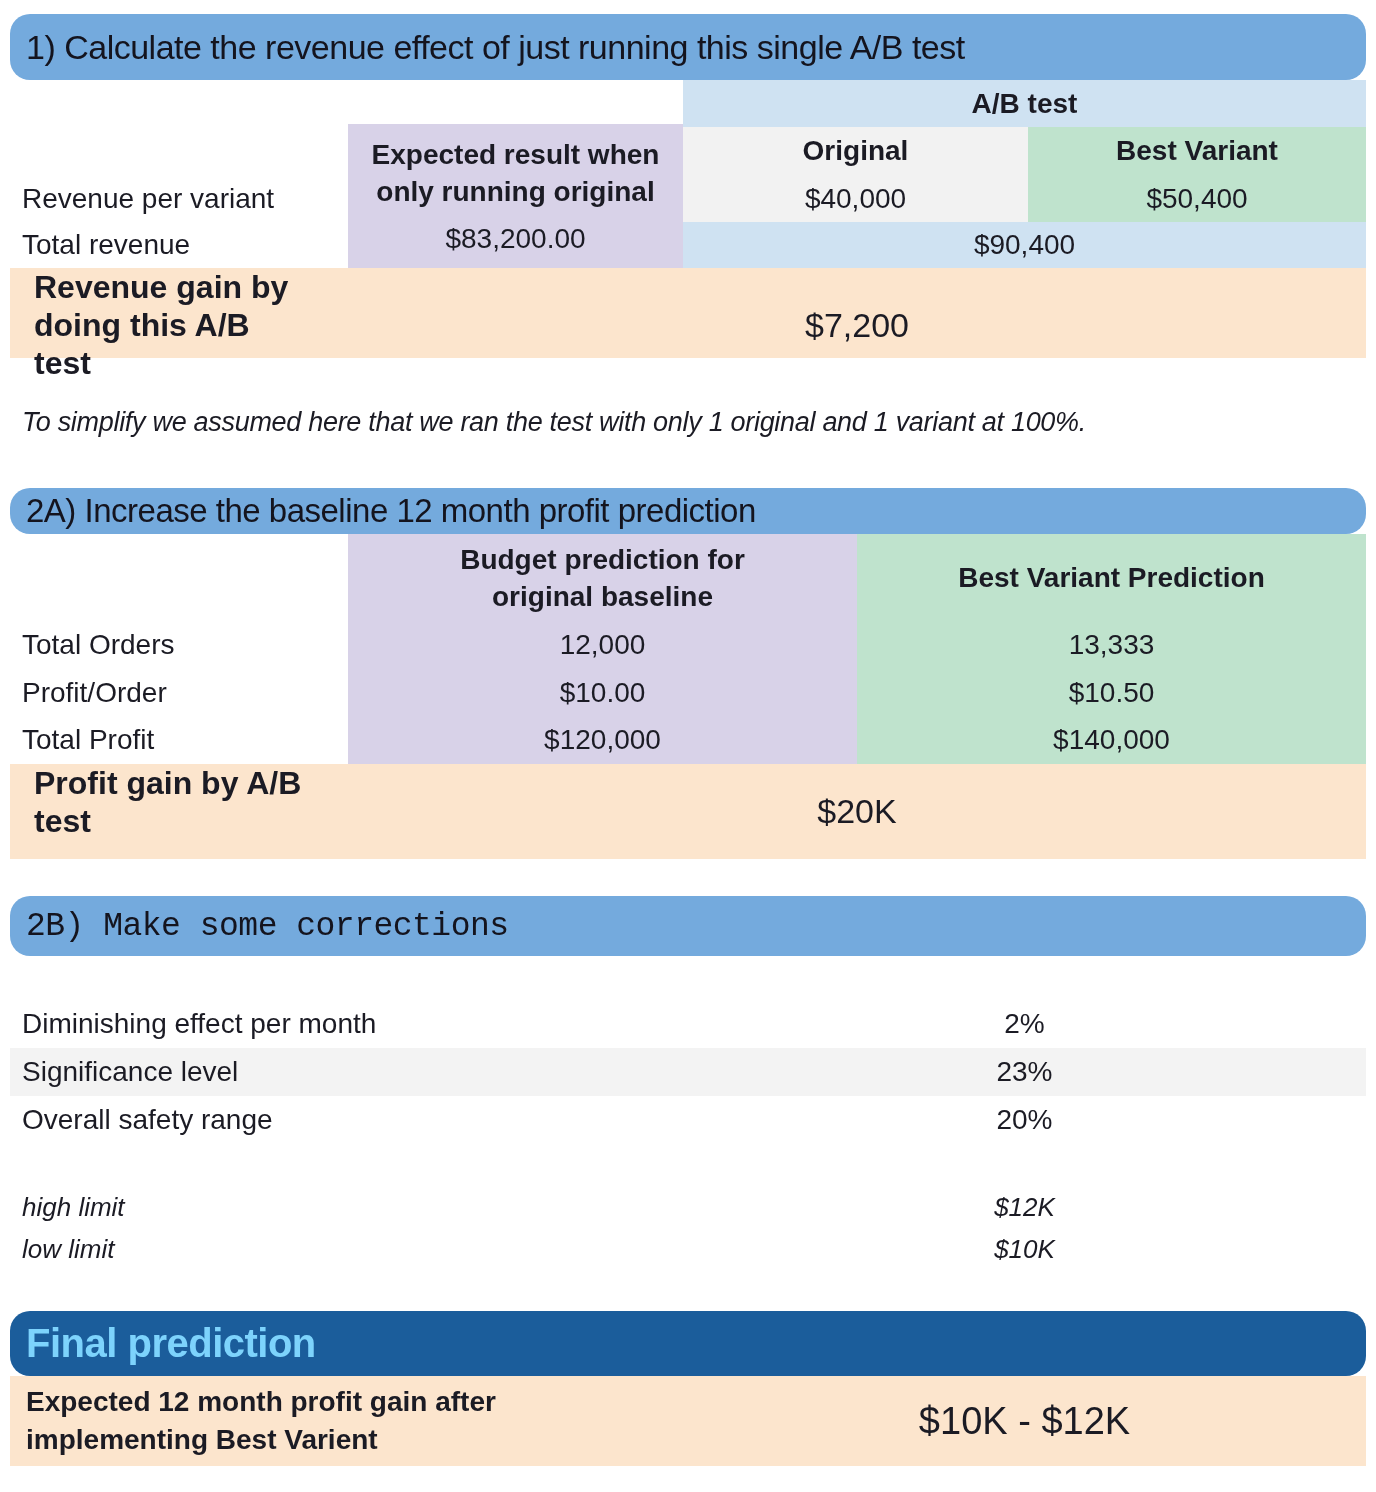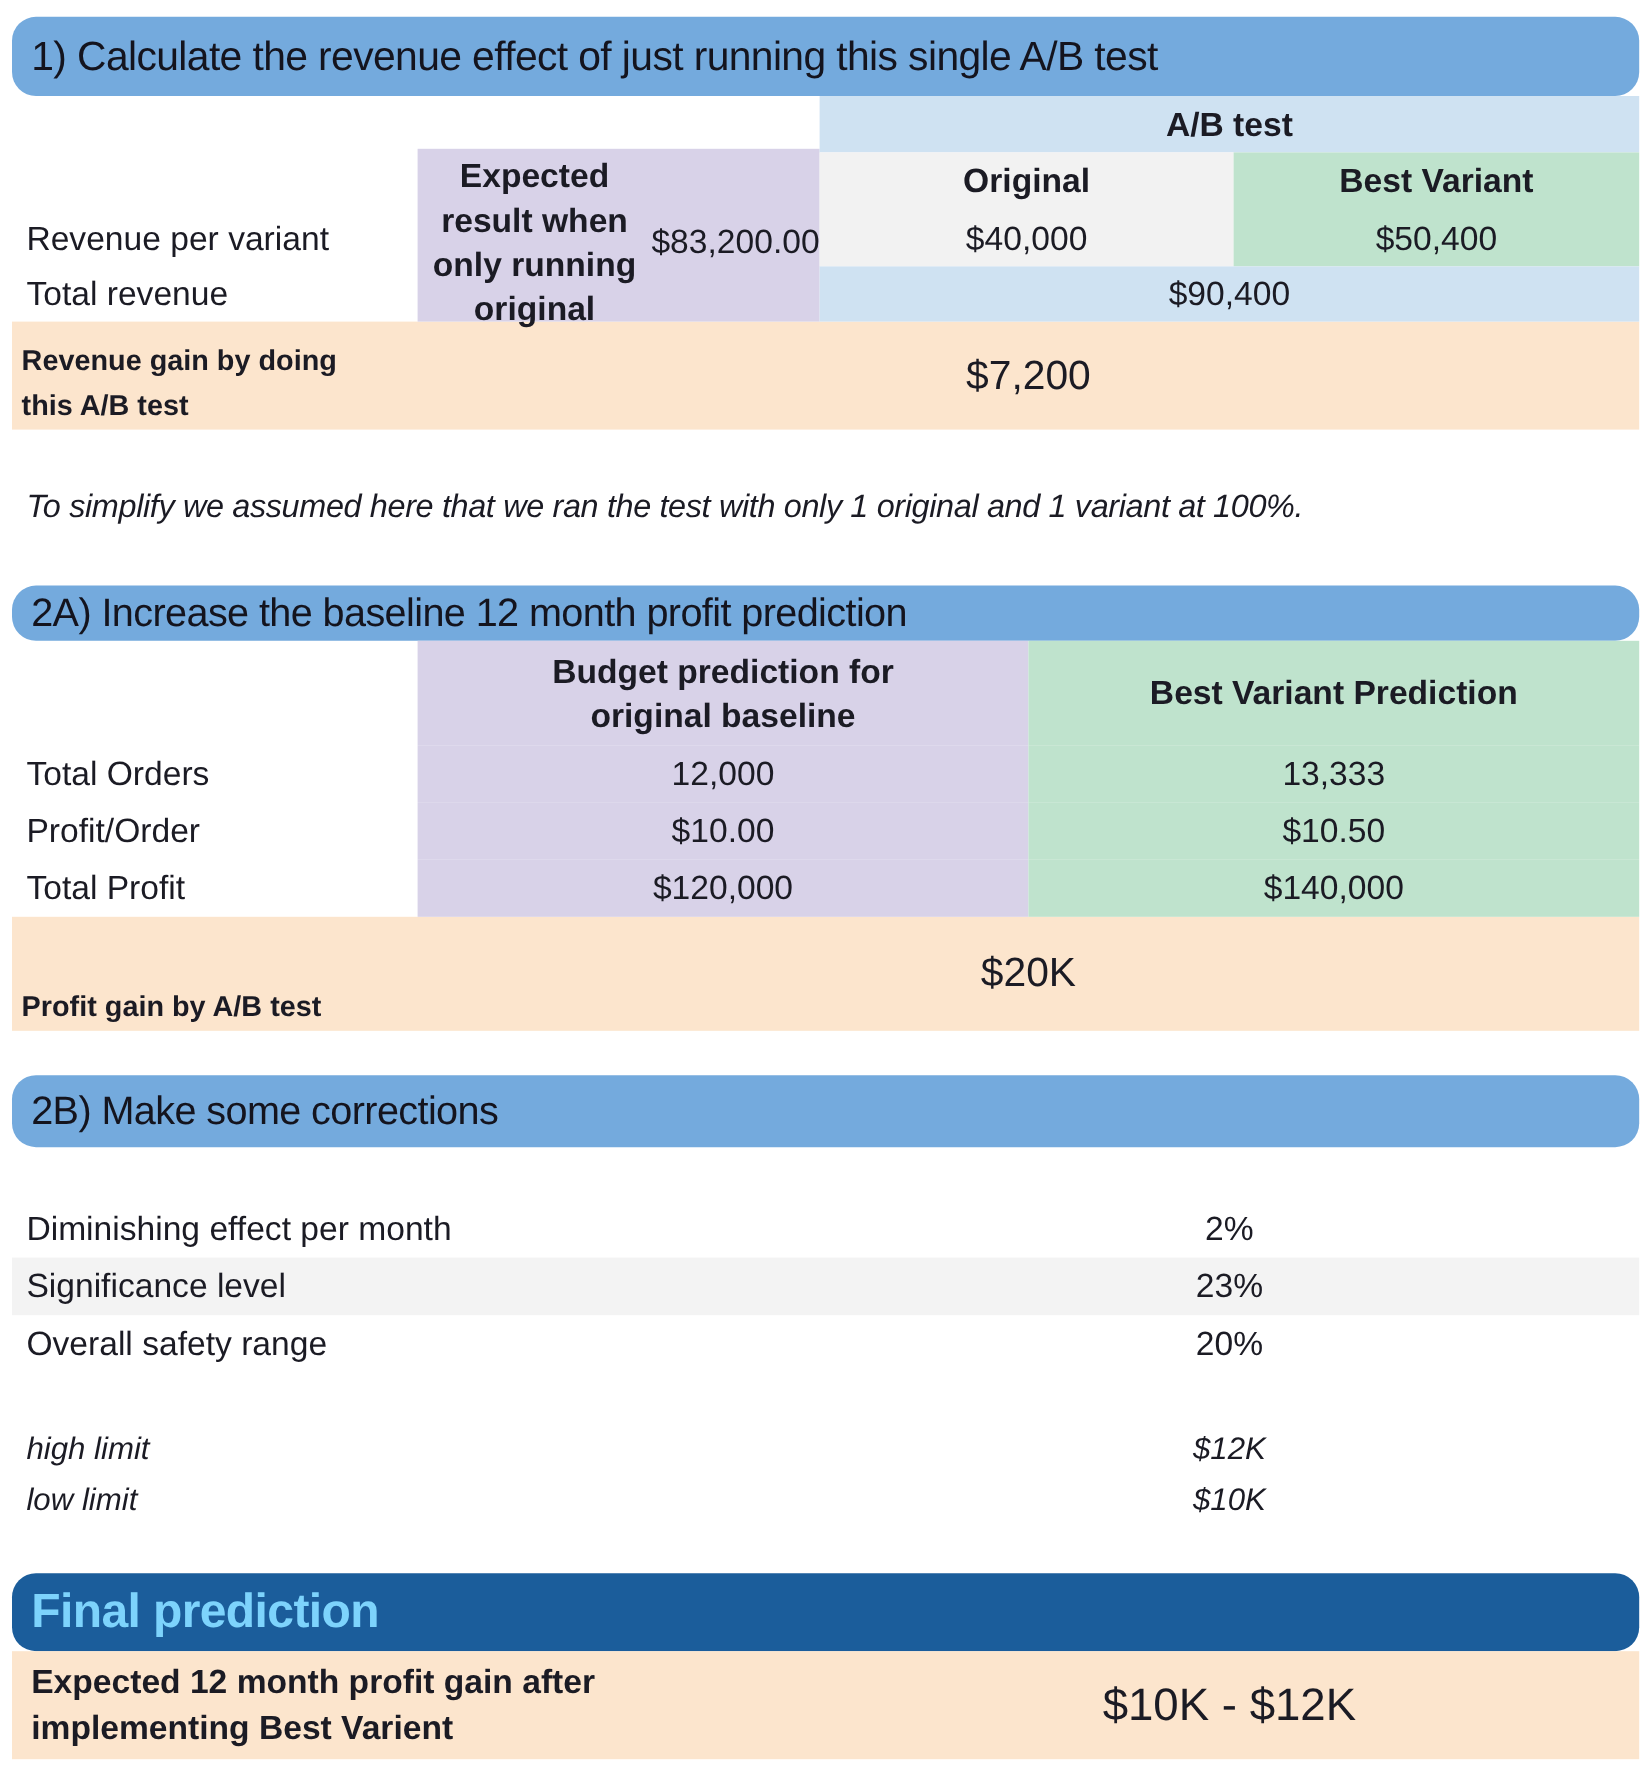--- a/index.html
+++ b/index.html
@@ -29,40 +29,40 @@
     width:1356px;height:66px;
     background:var(--blue-header);
     display:flex;align-items:center;
     padding-left:16px;
     font-size:34px;
     letter-spacing:-0.5px;
     color:#14141e;
     border-radius:20px;
   }
   .sec-header.h2a{height:46px;margin-top:50px;font-size:33px;}
-  .sec-header.h2b{height:60px;margin-top:37px;font-size:33px;}
+  .sec-header.h2b{height:60px;margin-top:37px;font-size:33px;font-family:Liberation Mono, monospace;}
   .sec-header.final{
     height:65px;margin-top:41px;
     background:var(--dark-blue);
     color:#7dd3fc;font-weight:bold;font-size:40px;
   }
 
   
   .s1-table{
     display:grid;
     grid-template-columns:338px 335px 345px 338px;
     grid-template-rows:47px 48px 47px 46px;
     width:1356px;
   }
   .cell{display:flex;align-items:center;justify-content:center;font-size:28px;}
   .cell.label{justify-content:flex-start;padding-left:12px;}
   .s1-expected{
     grid-column:2;grid-row:1 / span 4;
     background:var(--purple);
-    display:flex;flex-direction:row;align-items:center;
+    display:flex;flex-direction:column;align-items:center;
     padding-top:12px;
     margin-top:44px;
   }
   .s1-expected .title{
     font-size:28px;font-weight:600;line-height:37px;
     text-align:center;max-width:310px;
   }
   .s1-expected .value{
     flex:1;display:flex;align-items:center;font-size:28px;
   }
@@ -76,23 +76,23 @@
   .s1-total{grid-column:3 / span 2;grid-row:4;background:var(--light-blue);}
 
   
   .gain-row{
     width:1356px;background:var(--orange);
     display:grid;grid-template-columns:338px 1018px;
   }
   .gain-row.s1{height:90px;}
   .gain-row.s2a{height:95px;}
   .gain-label{
-    display:flex;align-items:flex-end;
-    padding-left:8px;
-    font-size:24px;font-weight:bold;line-height:38px;
+    display:flex;align-items:flex-start;
+    padding-left:24px;
+    font-size:32px;font-weight:bold;line-height:38px;
   }
   .gain-row.s1 .gain-label span{max-width:265px;display:inline-block;}
   .gain-value{
     display:flex;align-items:center;justify-content:center;
     font-size:34px;
   }
 
   
   .note{
     margin-top:48px;

